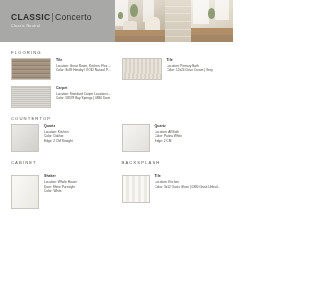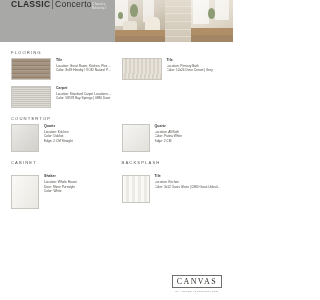--- a/index.html
+++ b/index.html
@@ -9,21 +9,21 @@
     font-family:"Liberation Sans", sans-serif;
     color:#3a3a38;
     overflow:hidden;
   }
   .page{position:relative;width:233px;height:300px;background:#fff;}
 
   
   .header{display:flex;height:42px;width:233px;}
   .header-left{
     width:115px;background:#a8a8a6;
-    display:flex;justify-content:center;
+    display:flex;flex-direction:column;justify-content:center;
     padding-left:11px;box-sizing:border-box;
   }
   .title{font-size:8.5px;letter-spacing:.3px;color:#2e2e2c;line-height:1;white-space:nowrap;}
   .title .bold{font-weight:bold;}
   .title .bar{font-weight:normal;color:#4a4a48;margin:0 1px;}
   .title .light{font-weight:normal;}
   .subtitle{font-size:3.6px;letter-spacing:.35px;color:#efefec;margin-top:3px;line-height:1;}
 
   .header-right{width:118px;display:flex;height:42px;}
   .hero{height:42px;position:relative;overflow:hidden;}
@@ -239,20 +239,14 @@
               <div class="spec-row">Location: Kitchen</div>
               <div class="spec-row">Color: 3x12 Oasis Gloss | 0380 Grout Unbuilded</div>
             </div>
           </div>
         </div>
       </div>
     </div>
 
   </div>
 
-  <div class="footer">
-    <div class="logo-box">
-      <div class="logo-word">CANVAS</div>
-    </div>
-    <div class="logo-sub">BY HOMES INCORPORATED</div>
-  </div>
 
 </div>
 
 </body></html>

